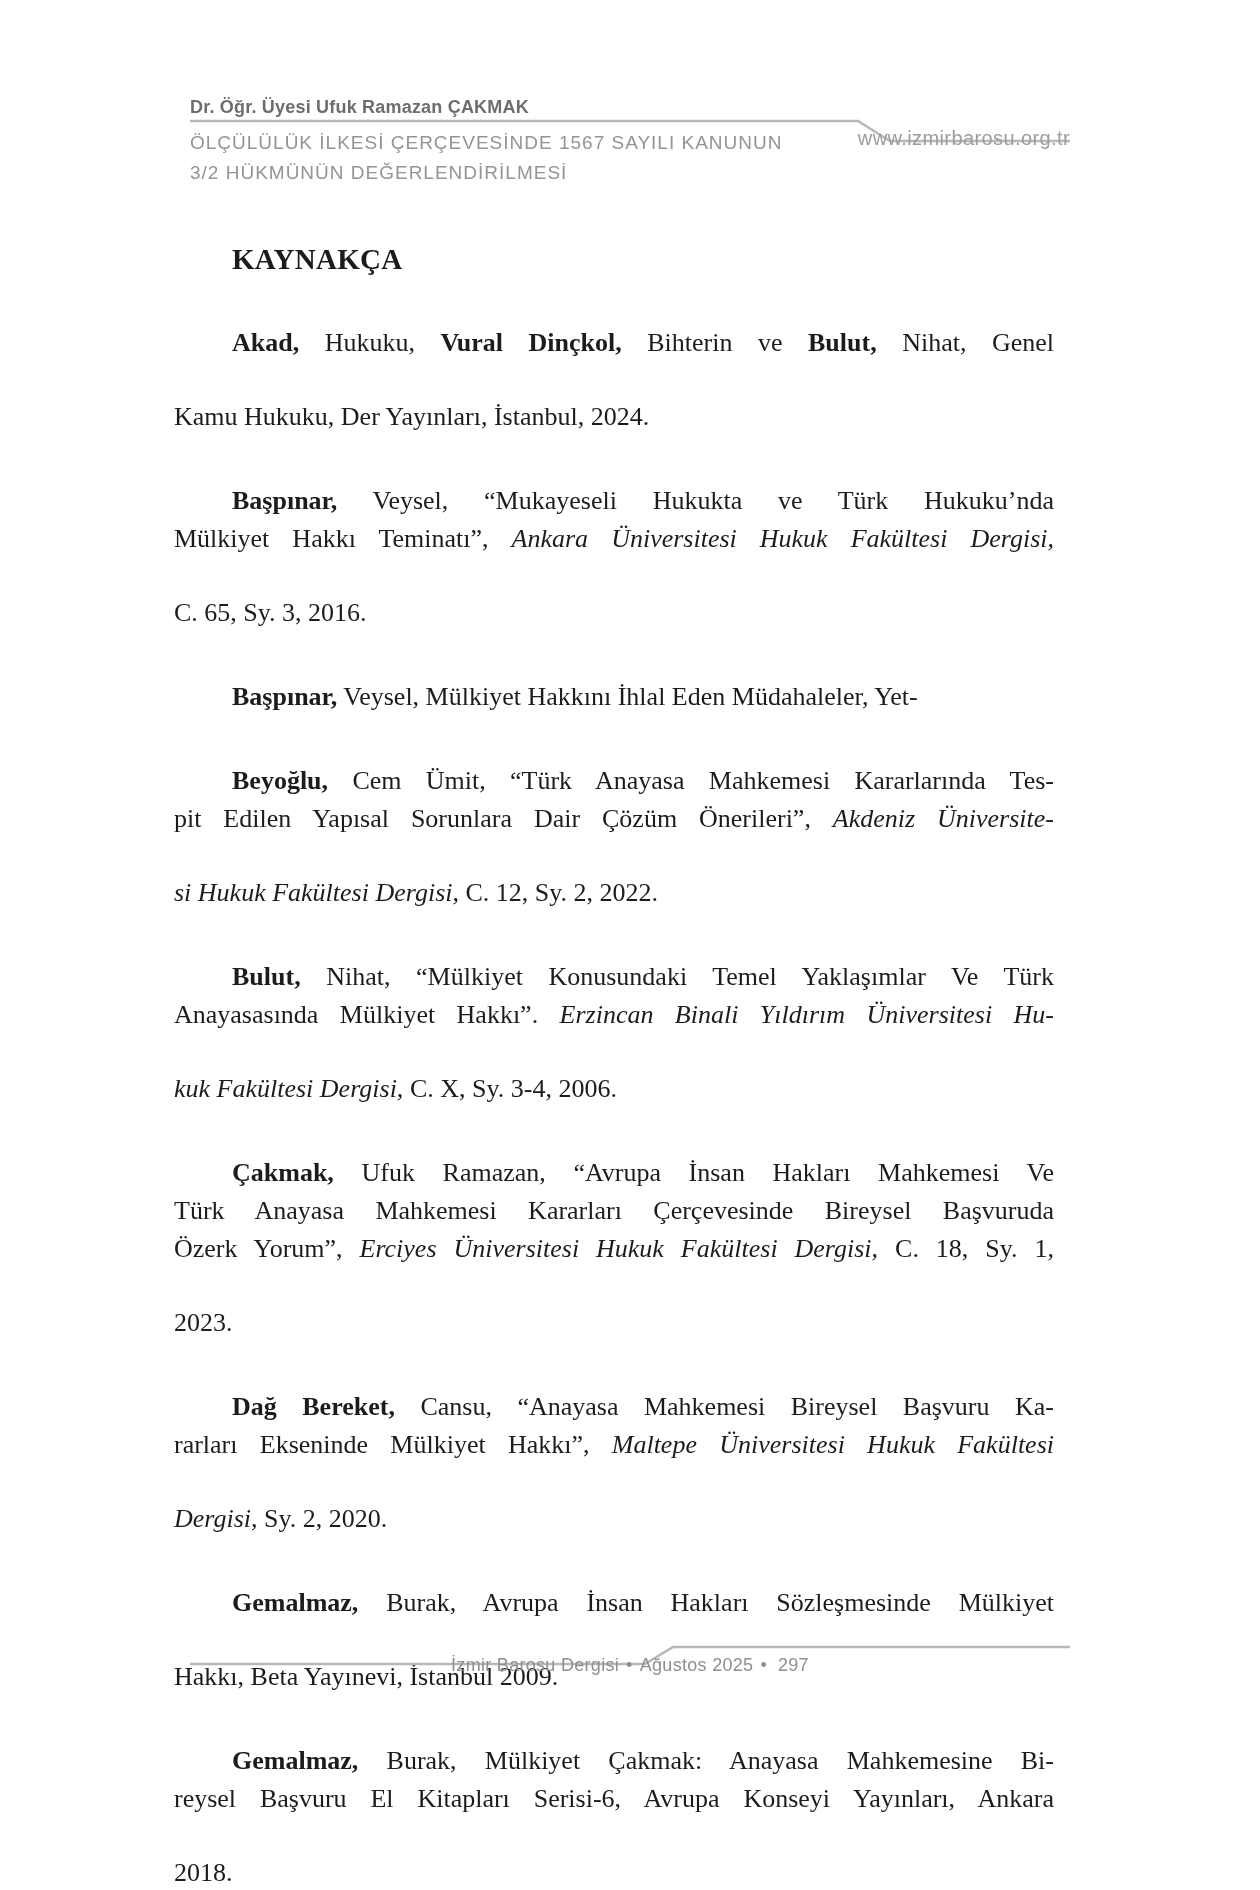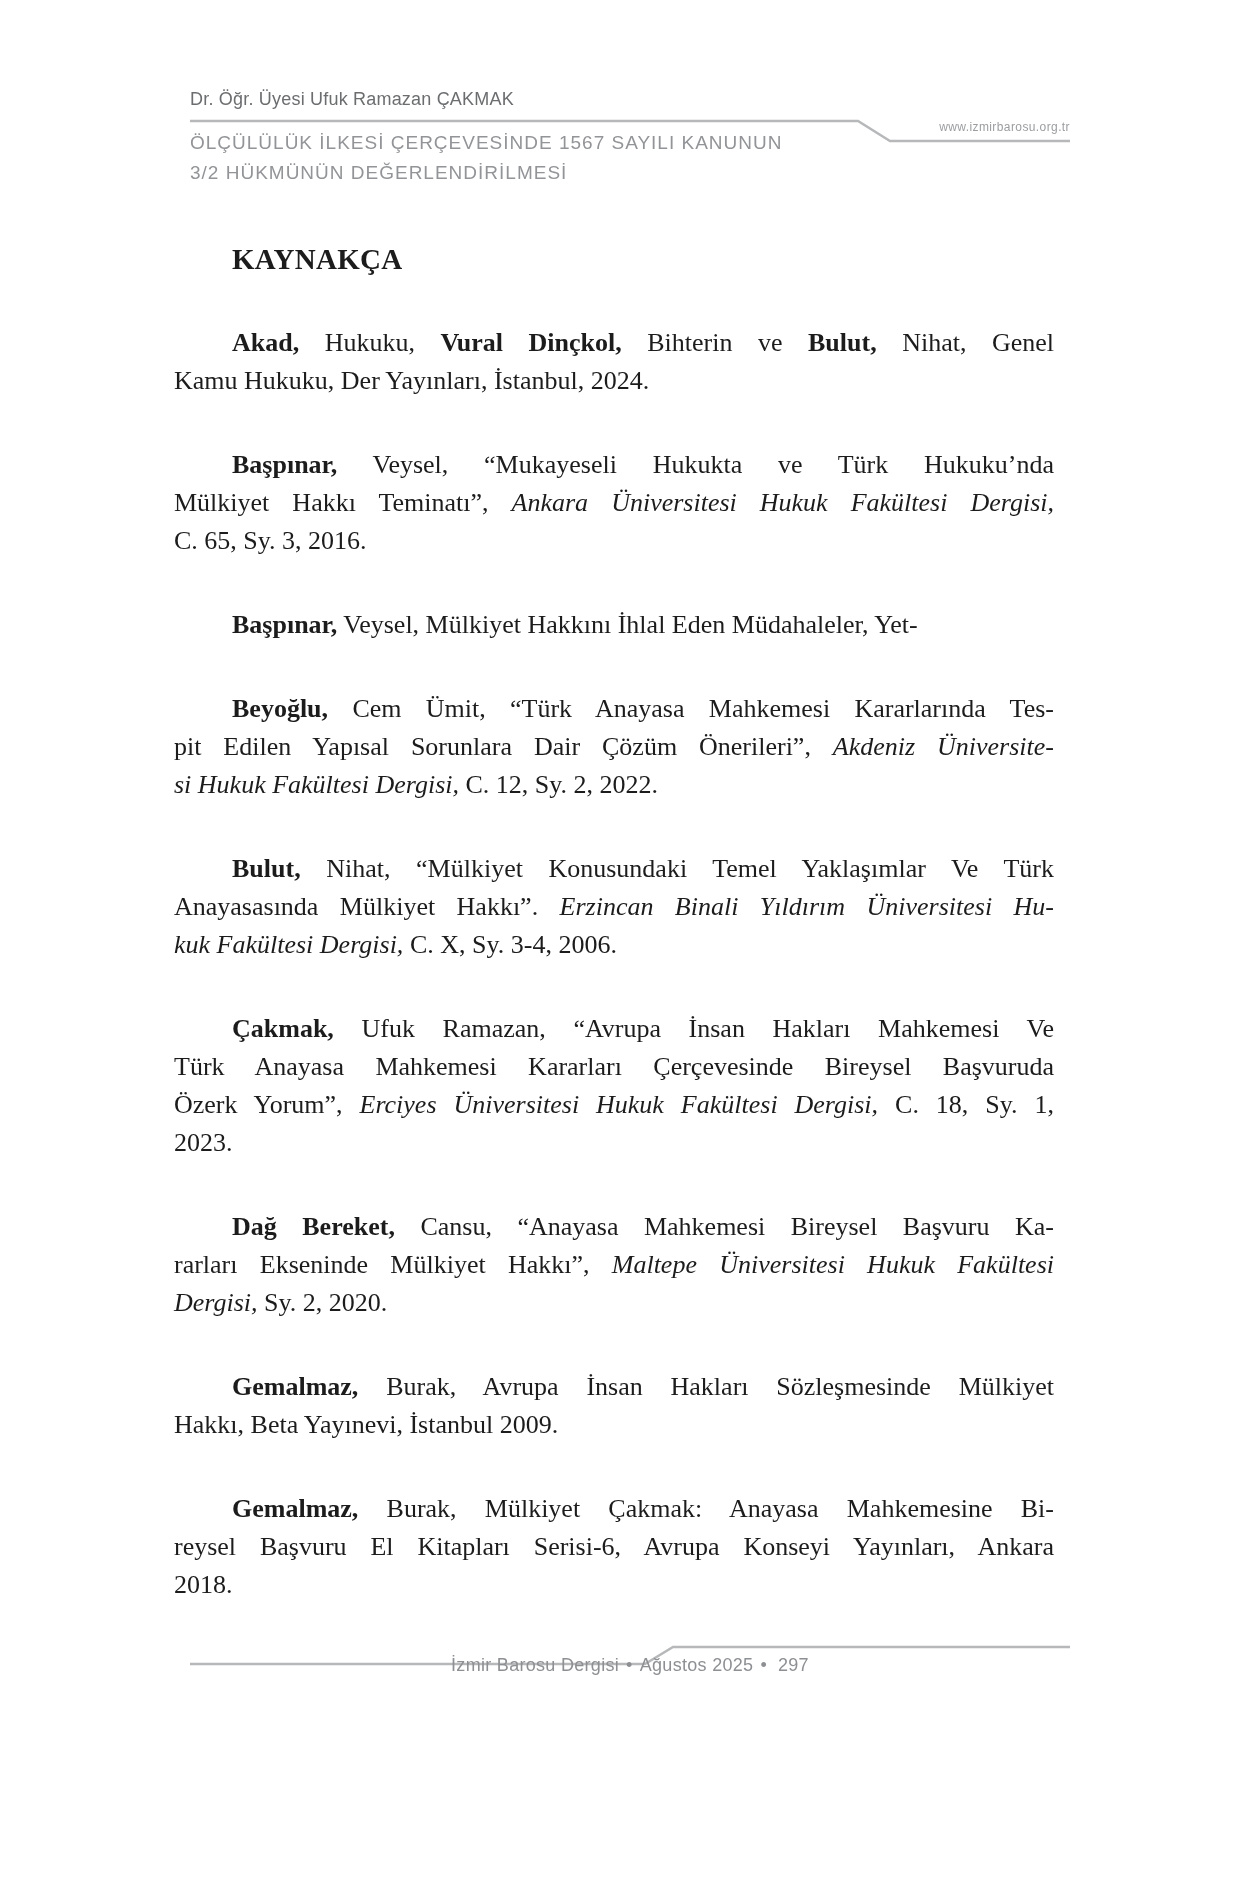--- a/index.html
+++ b/index.html
@@ -7,33 +7,33 @@
     position:relative;
     width:1260px;height:1890px;
     background:var(--page-bg,#ffffff);
     margin:0 auto;
     overflow:hidden;
     font-family:"Liberation Serif", serif;
     color:var(--body-text,#1c1c1c);
   }
   
   .author{
-    position:absolute;left:190px;top:88px;width:880px;
+    position:absolute;left:190px;top:96px;width:880px;
     font-family:"Liberation Sans", sans-serif;
-    font-weight:normal;font-size:18px;line-height:22px;
+    font-weight:bold;font-size:18px;line-height:22px;
     color:var(--header-author,#6b6d6f);
     letter-spacing:.2px;
   }
   .rule-svg{position:absolute;display:block;}
   .rule-line{fill:none;stroke:var(--rule,#b6b8ba);stroke-width:2.5;}
   .header-rule{left:190px;top:118px;}
   .website{
-    position:absolute;right:190px;top:117px;
+    position:absolute;right:190px;top:128px;
     font-family:"Liberation Sans", sans-serif;
-    font-size:12px;line-height:20px;
+    font-size:20px;line-height:20px;
     color:var(--website,#9b9da0);
     letter-spacing:.4px;
   }
   .title{
     position:absolute;left:190px;width:880px;
     font-family:"Liberation Sans", sans-serif;
     font-size:19px;line-height:30px;
     color:var(--header-title,#929497);
     letter-spacing:1px;
   }
@@ -50,21 +50,21 @@
     letter-spacing:.3px;
   }
   .ref{margin:0 0 46px 0;}
   .ref .line{
     display:block;
     text-align:justify;
     text-align-last:justify;
     white-space:nowrap;
   }
   .ref .line:first-child{text-indent:58px;}
-  .ref .line:last-child{text-align-last:left;}
+  .ref .line:last-child{text-align-last:left;margin-top:36px;}
   .seg-b{font-weight:bold;}
   .seg-i{font-style:italic;}
   
   .footer-rule{left:190px;top:1642px;}
   .footer-text{
     position:absolute;left:190px;top:1652px;width:880px;
     text-align:center;
     font-family:"Liberation Sans", sans-serif;
     font-size:18px;line-height:26px;
     color:var(--footer-text,#8d8f92);

